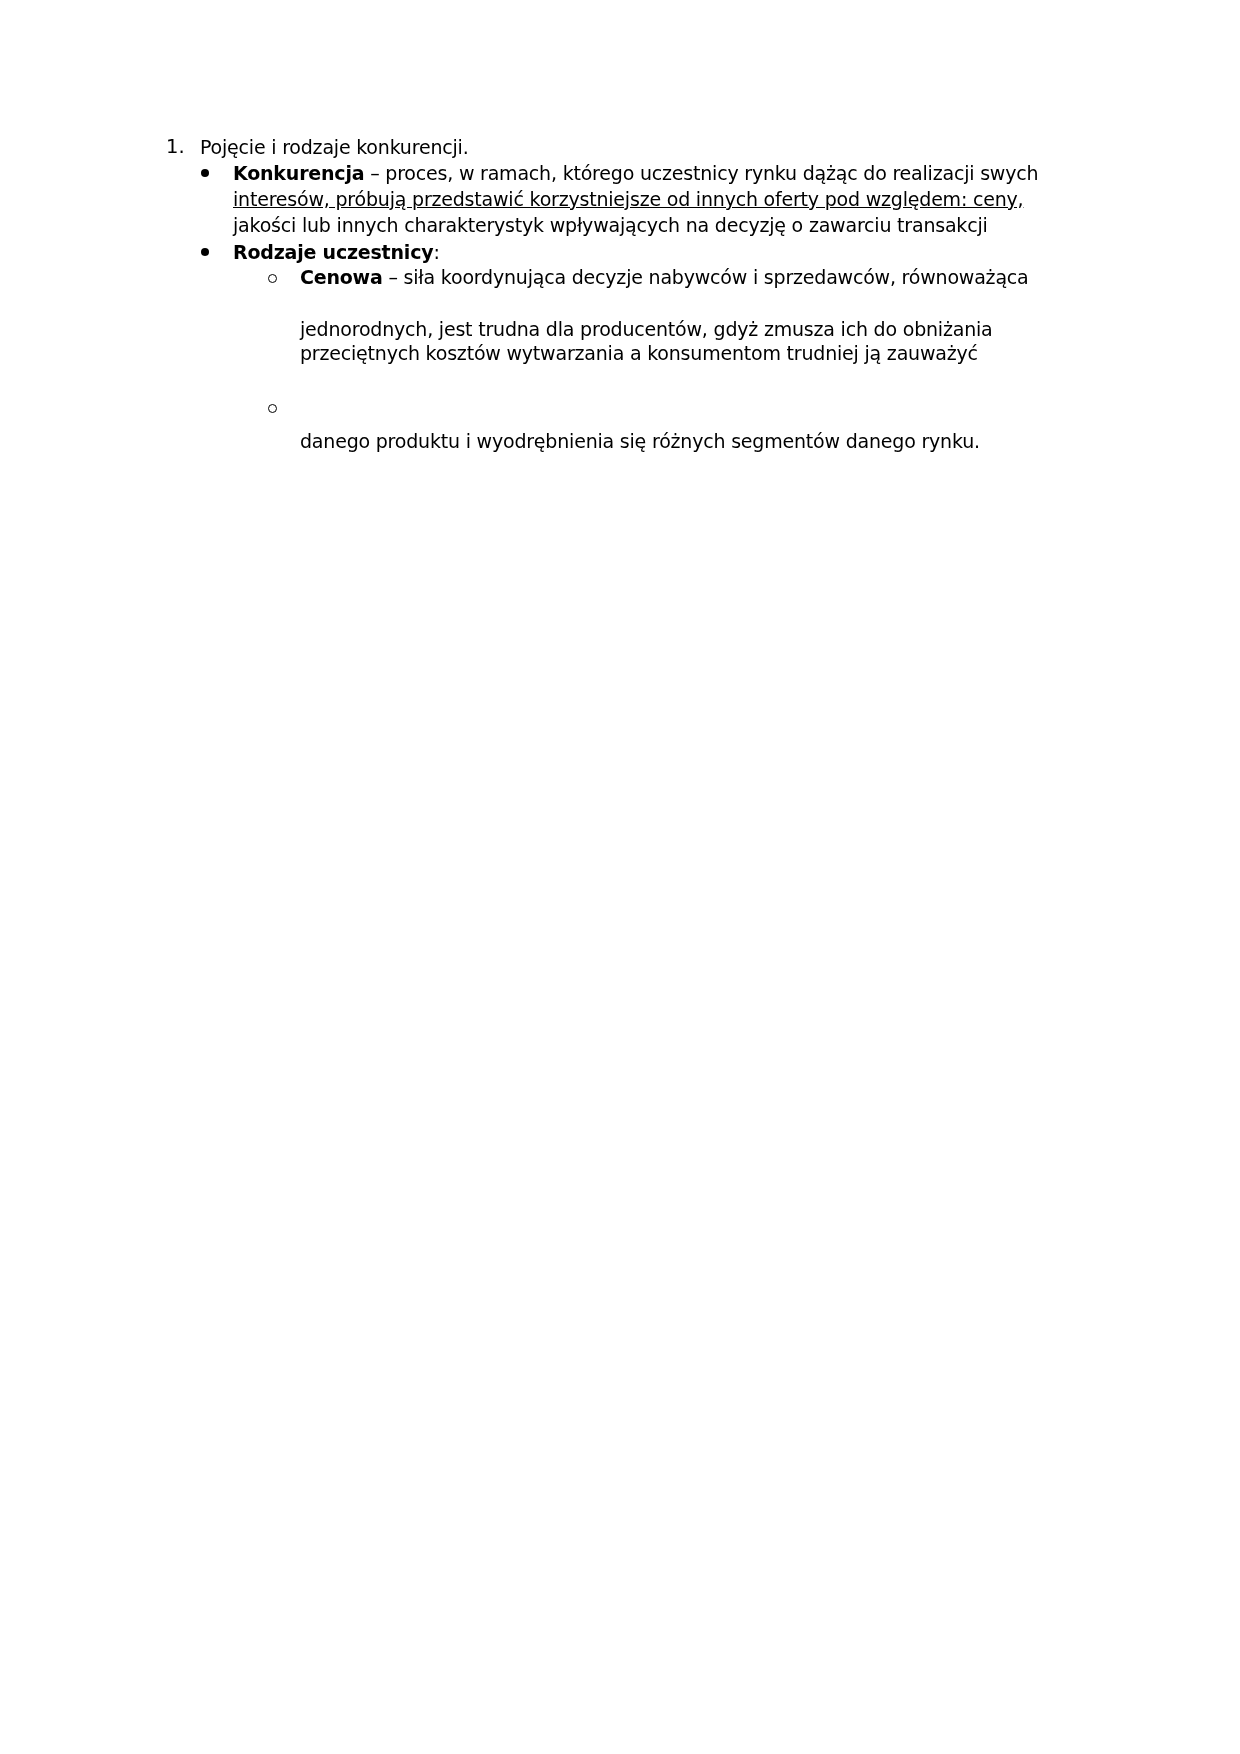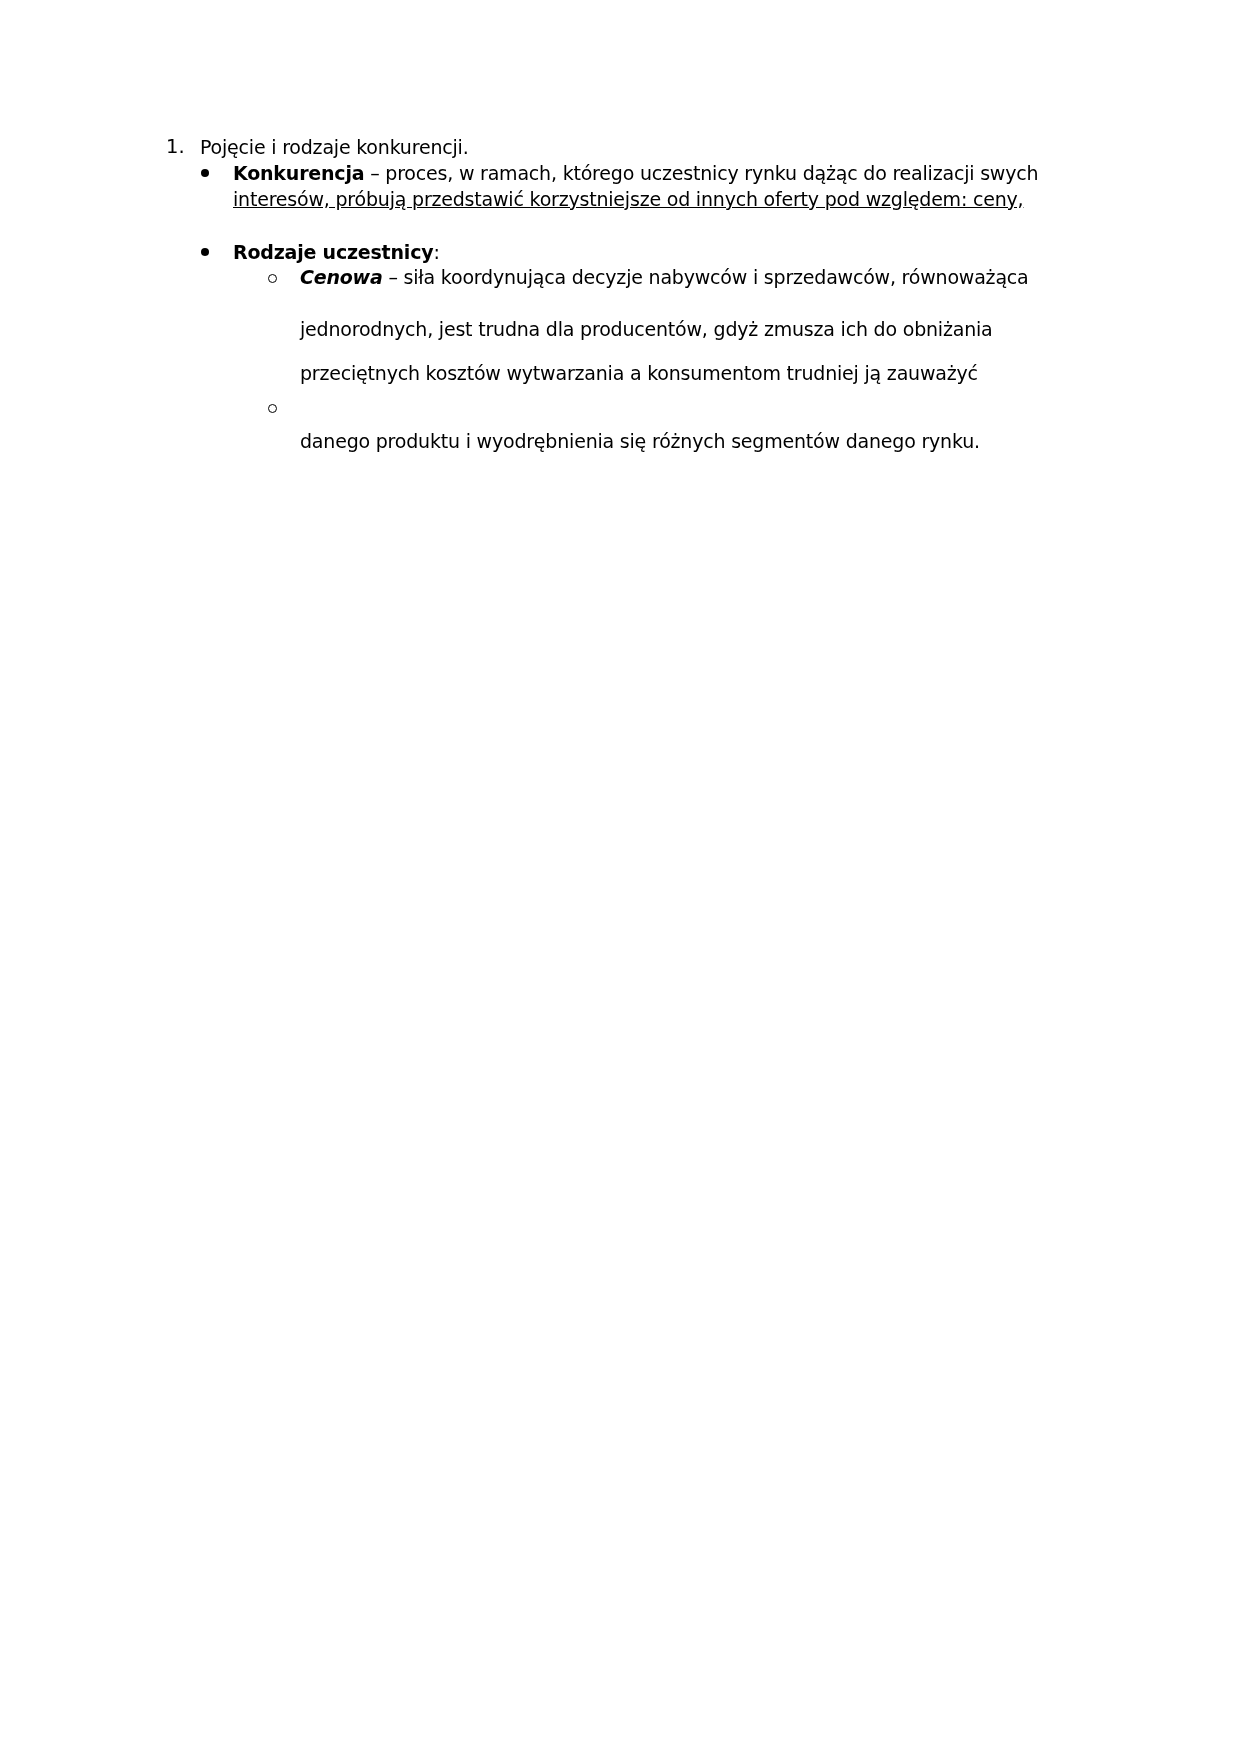--- a/index.html
+++ b/index.html
@@ -42,44 +42,45 @@
       background: #000;
     }
     .circle-o {
       position: absolute;
       width: 7px;
       height: 7px;
       border: 1.6px solid #000;
       border-radius: 50%;
     }
     b { font-weight: bold; }
-    .bi { font-weight: bold; font-style: italic; }
+    .bi { font-weight: bold; }
   </style>
 </head>
 <body>
 
 <div class="page">
 
   <span class="marker" style="left:166px; top:134px;">1.</span>
   <span class="line" style="left:200px; top:134px;">Pojęcie i rodzaje konkurencji.</span>
 
   <span class="bullet-dot" style="left:201px; top:169px;"></span>
   <div class="line" style="left:233px; top:160px;">
     <b>Konkurencja</b><span> – proces, w ramach, którego uczestnicy rynku dążąc do realizacji swych</span>
   </div>
   <div class="line" style="left:233px; top:186px;text-decoration:underline;">interesów, próbują przedstawić korzystniejsze od innych oferty pod względem: ceny,</div>
+  <div class="line" style="left:233px; top:212px;">jakości lub innych charakterystyk wpływających na decyzję o zawarciu transakcji</div>
 
   <span class="bullet-dot" style="left:201px; top:248px;"></span>
   <div class="line" style="left:233px; top:239px;">
     <b>Rodzaje uczestnicy</b><span>:</span>
   </div>
 
   <span class="circle-o" style="left:268px; top:274px;"></span>
   <div class="line" style="left:300px; top:264px;">
     <span class="bi">Cenowa</span><span> – siła koordynująca decyzje nabywców i sprzedawców, równoważąca</span>
   </div>
   <div class="line" style="left:300px; top:316px;">jednorodnych, jest trudna dla producentów, gdyż zmusza ich do obniżania</div>
-  <div class="line" style="left:300px; top:360px;">przeciętnych kosztów wytwarzania a konsumentom trudniej ją zauważyć</div>
+  <div class="line" style="left:300px; top:340px;">przeciętnych kosztów wytwarzania a konsumentom trudniej ją zauważyć</div>
 
   <span class="circle-o" style="left:268px; top:404px;"></span>
   <div class="line" style="left:300px; top:420px;margin-top:8px;">danego produktu i wyodrębnienia się różnych segmentów danego rynku.</div>
 
 </div>
 
 </body></html>

